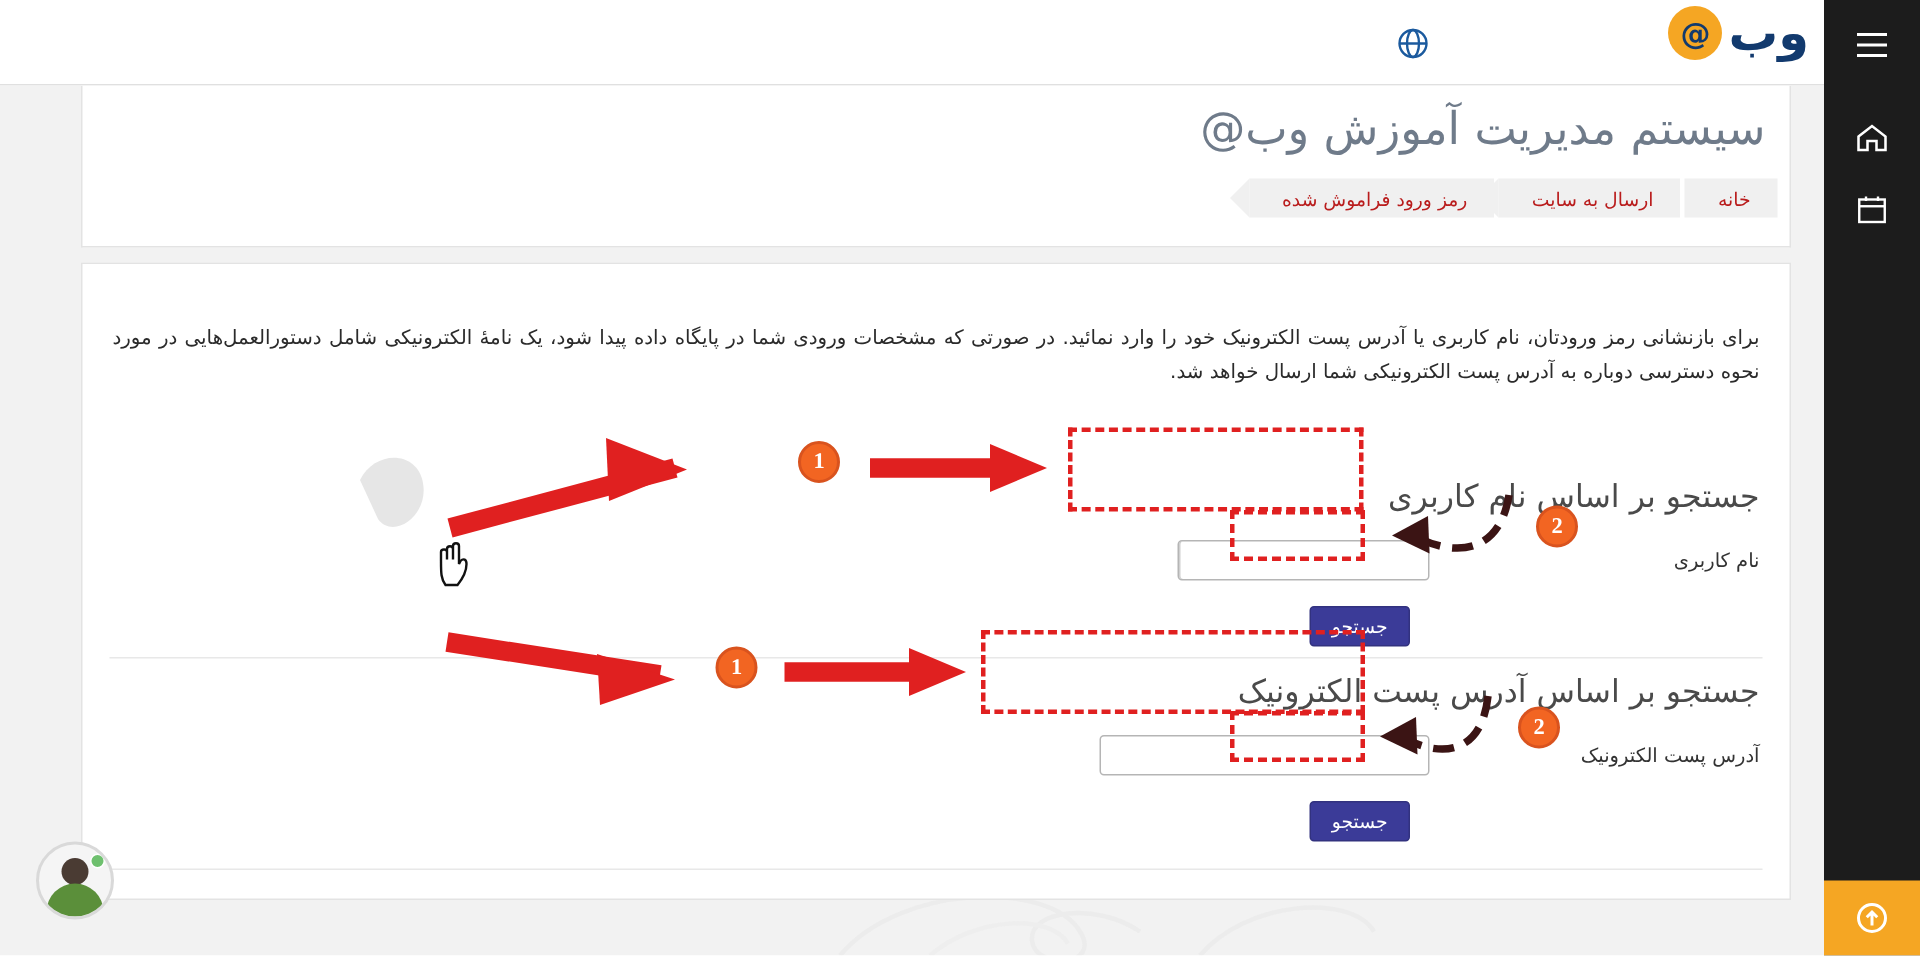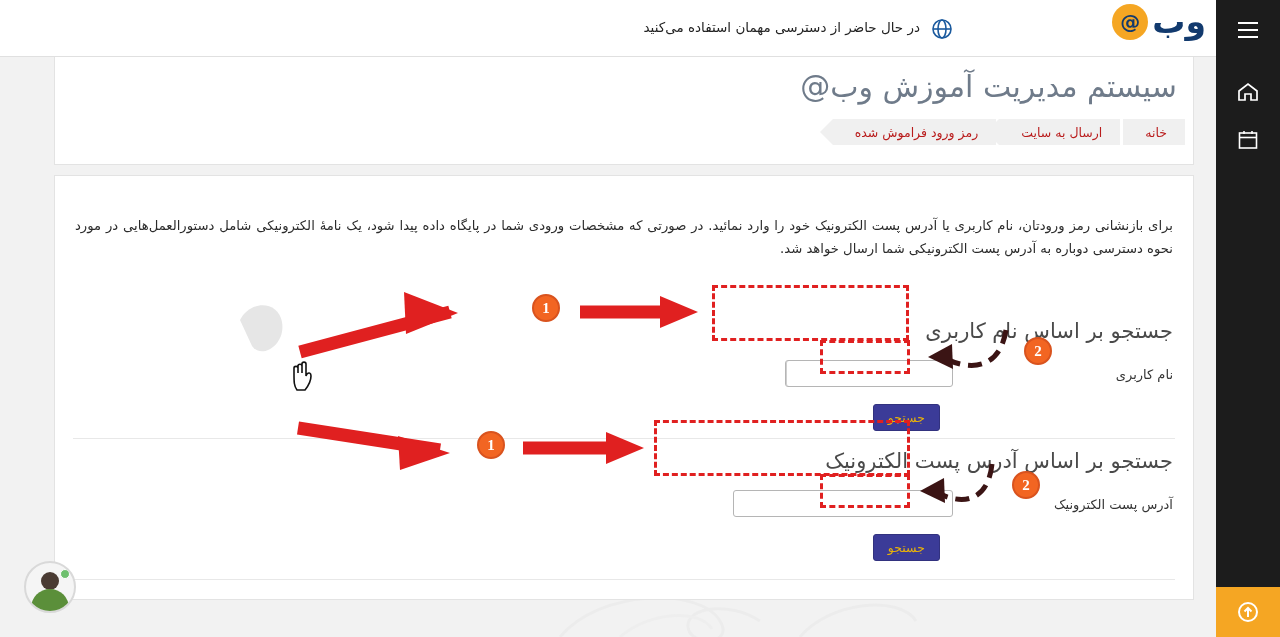--- a/index.html
+++ b/index.html
@@ -156,21 +156,21 @@
     background: #ffffff;
     font-size: 13px;
     padding: 2px 6px;
     outline: none;
   }
   .text-input.focused {
     box-shadow: inset 1px 0 0 0 #cfcfcf;
   }
   .search-btn {
     background: #3b3b98;
-    color: #eab308;
+    color: #ffffff;
     border: 1px solid #32327f;
     border-radius: 3px;
     font-size: 12.5px;
     padding: 5px 14px;
     cursor: pointer;
   }
   .divider {
     position: absolute; left: 18px; right: 18px;
     height: 1px; background: #e8e8e8;
   }
@@ -240,21 +240,20 @@
     </div>
 
     <span class="globe-icon">
       <svg width="24" height="24" viewBox="0 0 24 24" fill="none" stroke="#1b5a9e" stroke-width="1.6">
         <circle cx="12" cy="12" r="9"></circle>
         <ellipse cx="12" cy="12" rx="4" ry="9"></ellipse>
         <line x1="3" y1="12" x2="21" y2="12"></line>
       </svg>
     </span>
 
-    <span class="guest-text">در حال حاضر از دسترسی مهمان استفاده می‌کنید</span>
   </div>
 
   <div class="page">
 
     <svg class="watermark" viewBox="0 0 1216 60">
       <path d="M560 60 C600 12, 700 10, 720 44 C735 68, 690 70, 688 50 C686 30, 730 24, 760 44" fill="none" stroke="#dcdcdc" stroke-width="3"></path>
       <path d="M800 60 C830 24, 900 18, 916 44" fill="none" stroke="#dcdcdc" stroke-width="3"></path>
       <path d="M620 60 C650 34, 700 32, 712 52" fill="none" stroke="#e4e4e4" stroke-width="3"></path>
     </svg>
 

